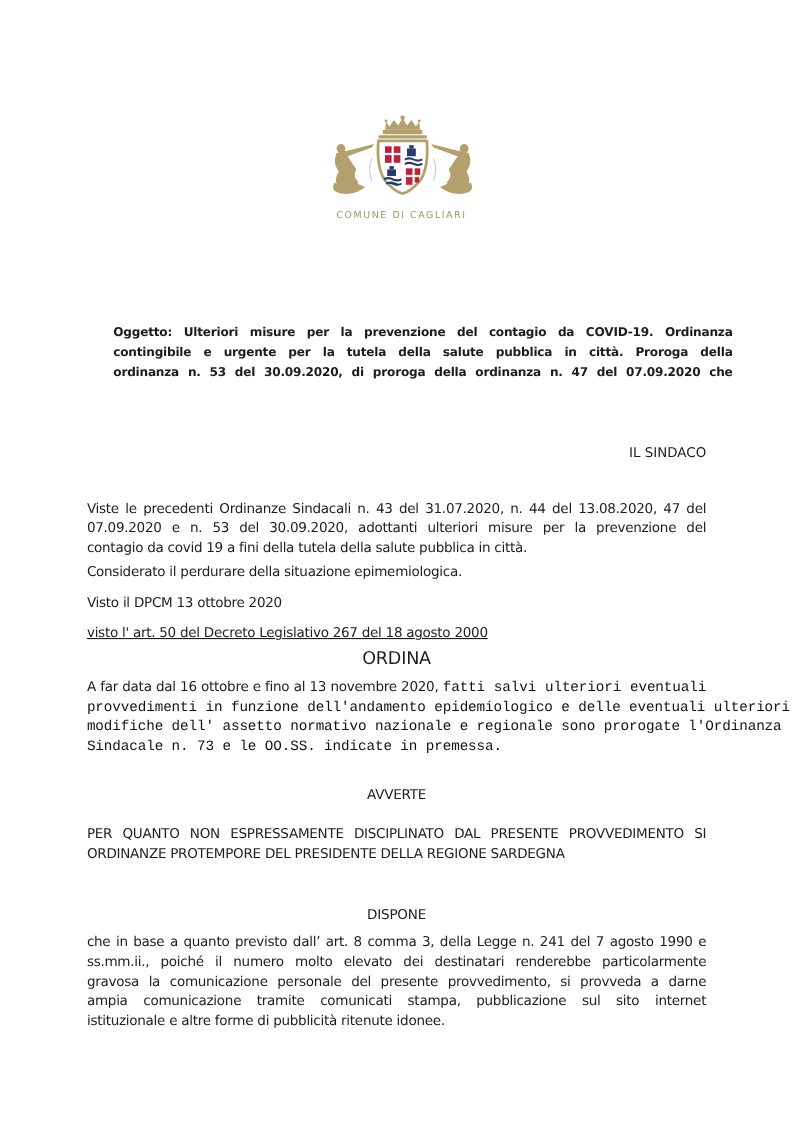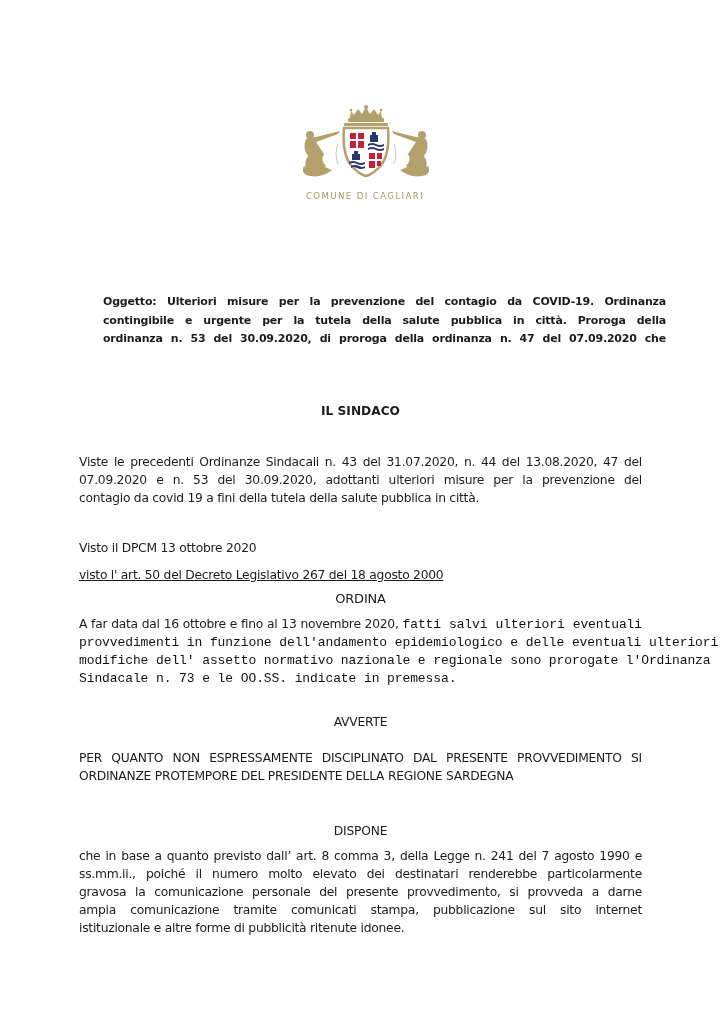--- a/index.html
+++ b/index.html
@@ -72,43 +72,44 @@
       text-align-last: left;
     }
     .center-title {
       position: absolute;
       left: 79px;
       width: 563px;
       text-align: center;
     }
     .sindaco {
       top: 404px;
-      font-weight: bold;
+      font-weight: normal;
       font-size: 12.2px;
+      text-align: right;
     }
     .para {
       font-family: "DejaVu Sans", sans-serif;
       font-size: 12.3px;
       line-height: 18px;
       letter-spacing: -0.25px;
     }
     .para .line {
       display: block;
       white-space: nowrap;
       text-align: justify;
       text-align-last: justify;
     }
     .para .line.last {
       text-align-last: left;
     }
     .viste { top: 453px; }
     .considerato { top: 511px; }
     .visto-dpcm { top: 539px; }
     .visto-art { top: 566px; text-decoration: underline; }
-    .ordina-title { top: 590px; font-size: 13px; letter-spacing: -0.2px; }
+    .ordina-title { top: 590px; font-size: 16px; letter-spacing: -0.2px; }
     .ordina-para { top: 615px; }
     .ordina-para .alt {
       font-family: Liberation Mono, monospace;
       font-size: 13px;
       letter-spacing: -0.1px;
       color: #111;
     }
     .avverte-title { top: 713px; font-size: 12.3px; letter-spacing: -0.2px; }
     .avverte-para { top: 749px; }
     .dispone-title { top: 822px; font-size: 12.3px; letter-spacing: -0.2px; }
@@ -185,20 +186,21 @@
   </div>
 
   <div class="center-title sindaco">IL SINDACO</div>
 
   <div class="block para viste">
     <span class="line">Viste le precedenti Ordinanze Sindacali n. 43 del 31.07.2020,  n. 44  del 13.08.2020, 47 del</span>
     <span class="line">07.09.2020 e n. 53 del 30.09.2020, adottanti ulteriori misure per la prevenzione del</span>
     <span class="line last">contagio da covid 19 a fini della tutela della salute pubblica in città.</span>
   </div>
 
+  <div class="block para considerato">Considerato il perdurare della situazione epimemiologica.</div>
   <div class="block para visto-dpcm">Visto il DPCM 13 ottobre 2020</div>
   <div class="block para visto-art">visto l' art. 50  del Decreto Legislativo 267 del 18 agosto 2000</div>
 
   <div class="center-title para ordina-title">ORDINA</div>
   <div class="block para ordina-para">
     <span class="line"><span>A far data dal 16 ottobre e fino al 13 novembre 2020, </span><span class="alt">fatti salvi ulteriori eventuali</span></span>
     <span class="line alt">provvedimenti in funzione dell'andamento epidemiologico e delle eventuali ulteriori</span>
     <span class="line alt">modifiche dell' assetto normativo nazionale e regionale sono prorogate l'Ordinanza</span>
     <span class="line last alt">Sindacale n. 73  e le OO.SS. indicate in premessa.</span>
   </div>

